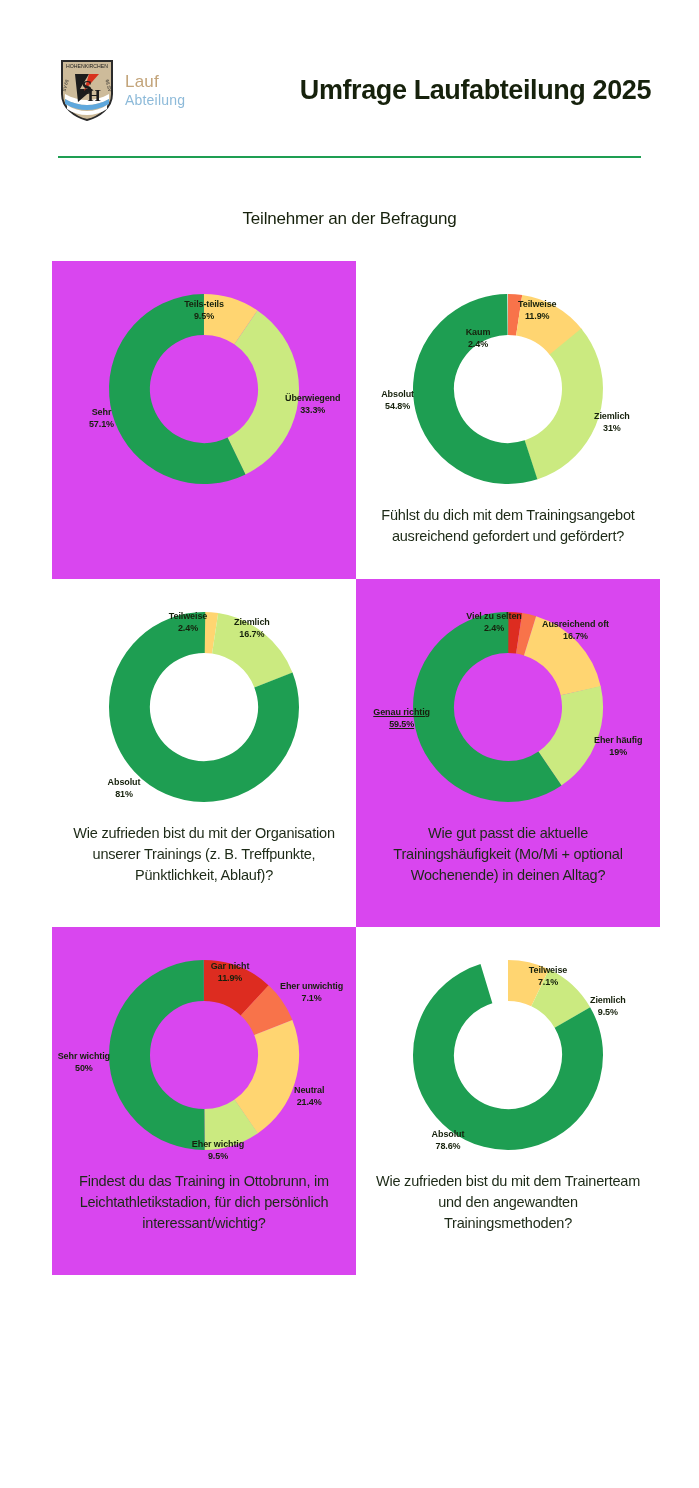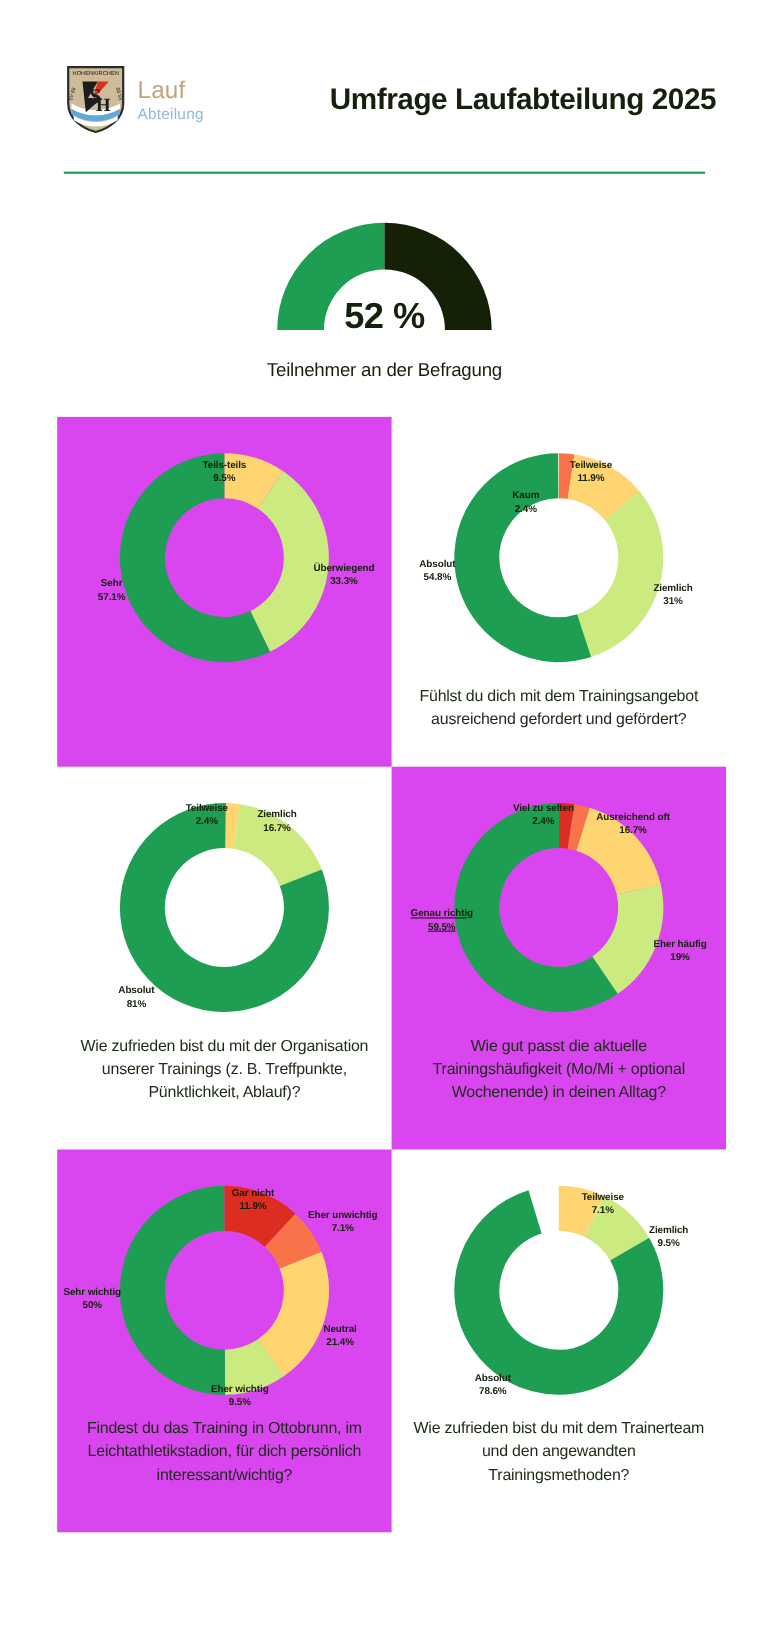--- a/index.html
+++ b/index.html
@@ -27,21 +27,21 @@
     display: flex;
     align-items: center;
     gap: 9px;
     flex: 0 0 auto;
   }
 
   .crest { width: 58px; height: 64px; display: block; }
 
   .logo-words { display: flex; flex-direction: column; line-height: 1.15; }
   .logo-lauf {
-    font-size: 22px;
+    font-size: 17px;
     color: #c3a47a;
     font-family: "Liberation Sans", sans-serif;
     letter-spacing: .2px;
   }
   .logo-abt {
     font-size: 14px;
     color: #8dbad9;
     font-family: "Liberation Sans", sans-serif;
     letter-spacing: .2px;
   }
@@ -162,29 +162,20 @@
       <span class="logo-lauf">Lauf</span>
       <span class="logo-abt">Abteilung</span>
     </div>
   </div>
   <h1 class="title">Umfrage Laufabteilung 2025</h1>
 </div>
 
 <div class="divider"></div>
 
 <div class="gauge-wrap">
-  <div class="gauge-svg-holder">
-    <svg width="215" height="118" viewBox="0 0 215 118">
-      <path d="M10 110 A97.5 97.5 0 0 1 107.5 12.5 L107.5 55
-               A55 55 0 0 0 52.5 110 Z" fill="#1e9e52"></path>
-      <path d="M107.5 12.5 A97.5 97.5 0 0 1 205 110 L162.5 110
-               A55 55 0 0 0 107.5 55 Z" fill="#142107"></path>
-    </svg>
-    <div class="gauge-value">52 %</div>
-  </div>
   <div class="gauge-caption">Teilnehmer an der Befragung</div>
 </div>
 
 <div class="grid">
 
   <div class="card shaded">
     <div class="donut-holder">
       <svg width="292" height="222" viewBox="0 0 292 222">
         <g transform="translate(146,112)">
           <circle r="74.5" fill="none" stroke="#ffd571" stroke-width="41" stroke-dasharray="44.47 423.63" transform="rotate(-90)"></circle>

